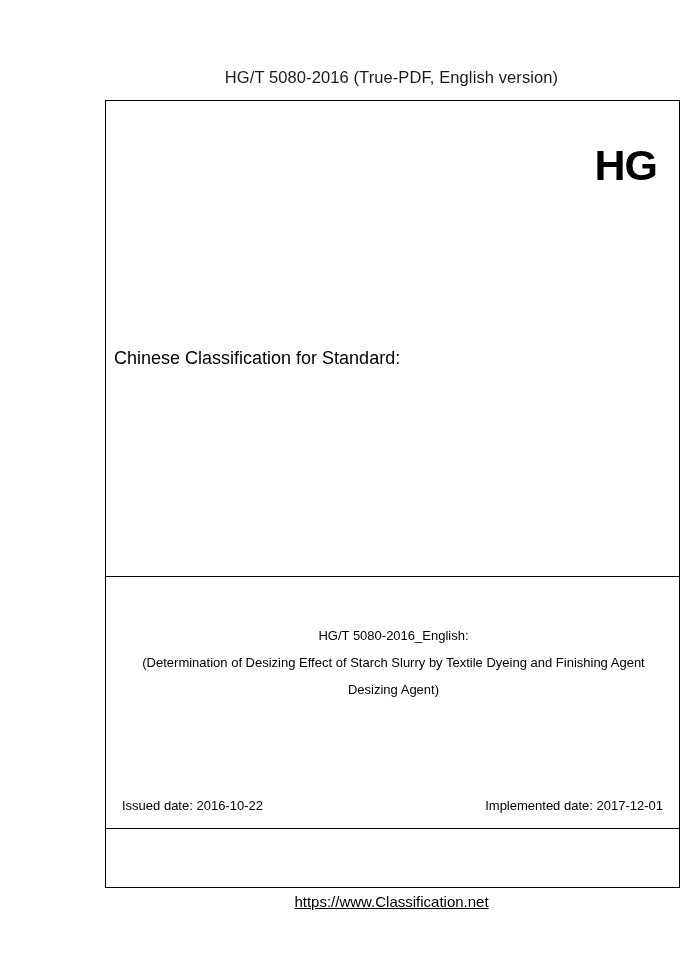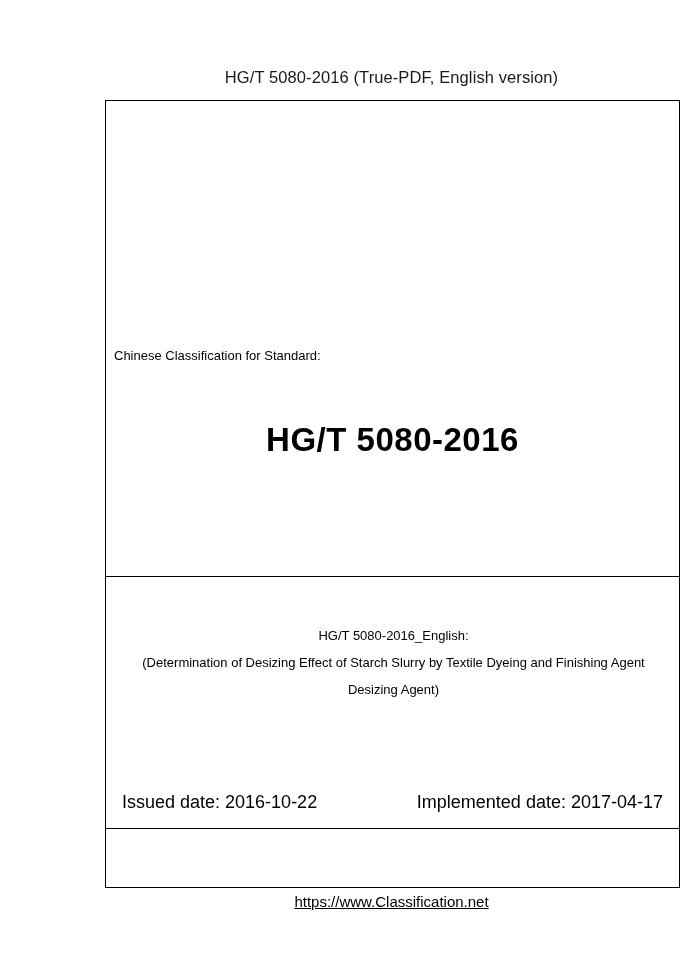--- a/index.html
+++ b/index.html
@@ -71,21 +71,21 @@
     left: 0;
     width: 100%;
     text-align: center;
     font-size: 16.5px;
     line-height: 29px;
   }
   .classification {
     position: absolute;
     top: 247px;
     left: 8px;
-    font-size: 13px;
+    font-size: 18px;
   }
   .std-number {
     position: absolute;
     top: 320px;
     left: 0;
     width: 100%;
     text-align: center;
     font-size: 33px;
     font-weight: bold;
     letter-spacing: 0.5px;
@@ -103,21 +103,21 @@
     width: 547px;
     text-align: center;
     font-size: 13px;
     line-height: 27px;
   }
   .dates {
     position: absolute;
     bottom: 15px;
     left: 16px;
     right: 16px;
-    font-size: 18px;
+    font-size: 13px;
     text-align: center;
   }
   .dates .issued {
     float: left;
   }
   .dates .implemented {
     float: right;
   }
   .section-issuer {
     position: relative;
@@ -143,30 +143,30 @@
 </head>
 <body>
 
 <div class="page">
 
   <div class="top-title">HG/T 5080-2016 (True-PDF, English version)</div>
 
   <div class="cover-box">
 
     <div class="section-upper">
+      <div class="hg-mark">HG</div>
       <div class="classification">Chinese Classification for Standard:</div>
-      <div class="std-number">HG/T 5080-2016</div>
     </div>
 
     <div class="section-lower">
       <div class="eng-title" style="white-space: pre-line;">HG/T 5080-2016_English:
 (Determination of Desizing Effect of Starch Slurry by Textile Dyeing and Finishing Agent Desizing Agent)</div>
       <div class="dates">
         <span class="issued">Issued date: 2016-10-22</span>
-        <span class="implemented">Implemented date: 2017-04-17</span>
+        <span class="implemented">Implemented date: 2017-12-01</span>
       </div>
     </div>
 
 
   </div>
 
   <a class="footer-link" href="#">https://www.Classification.net</a>
 
 </div>
 

